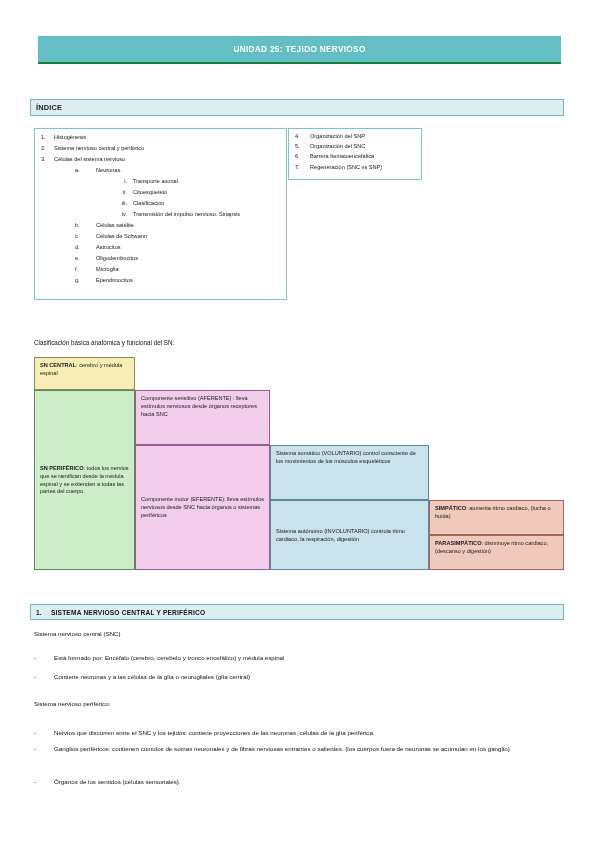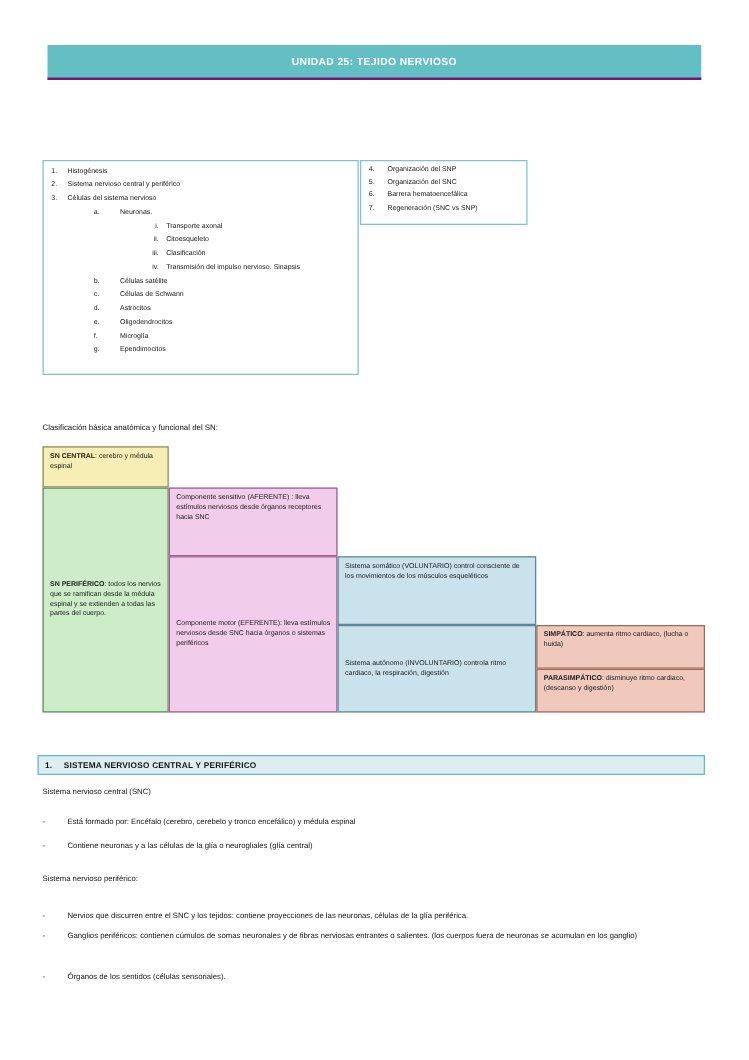--- a/index.html
+++ b/index.html
@@ -24,21 +24,21 @@
   }
 
   
   .title-banner {
     position: absolute;
     left: 38px;
     top: 36px;
     width: 523px;
     height: 26px;
     background: #63bfc4;
-    border-bottom: 2px solid #701a75;
+    border-bottom: 2px solid #15803d;
     display: flex;
     align-items: center;
     justify-content: center;
   }
   .title-banner span {
     color: #ffffff;
     font-size: 8.2px;
     font-weight: bold;
     letter-spacing: 0.35px;
   }
@@ -229,20 +229,23 @@
 </style>
 </head>
 <body>
 
 <div class="page">
 
   <div class="title-banner">
     <span>UNIDAD 25: TEJIDO NERVIOSO</span>
   </div>
 
+  <div class="indice-bar">
+    <span>ÍNDICE</span>
+  </div>
 
   <div class="idx-box idx-left">
     <div class="idx-row">
         <span class="idx-num">1.</span>
         <span class="idx-txt">Histogénesis</span>
       </div>
     <div class="idx-row">
         <span class="idx-num">2.</span>
         <span class="idx-txt">Sistema nervioso central y periférico</span>
       </div>

